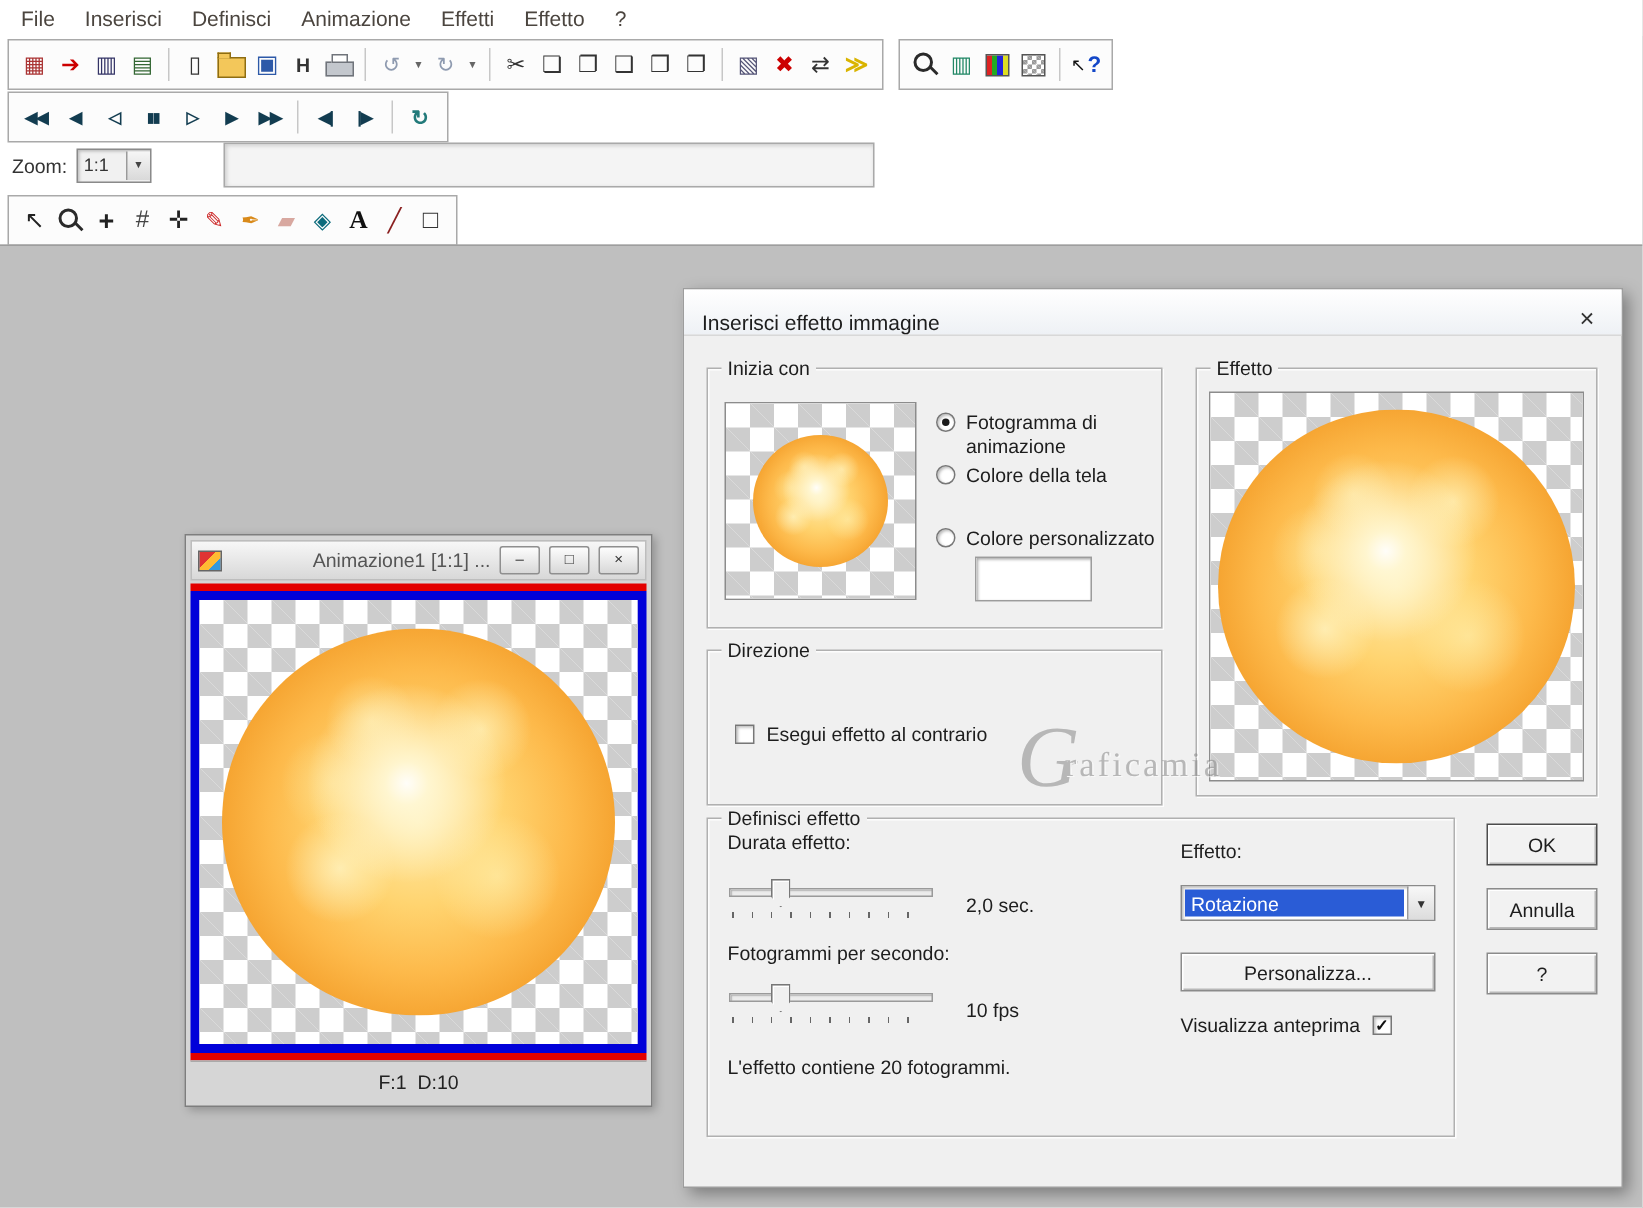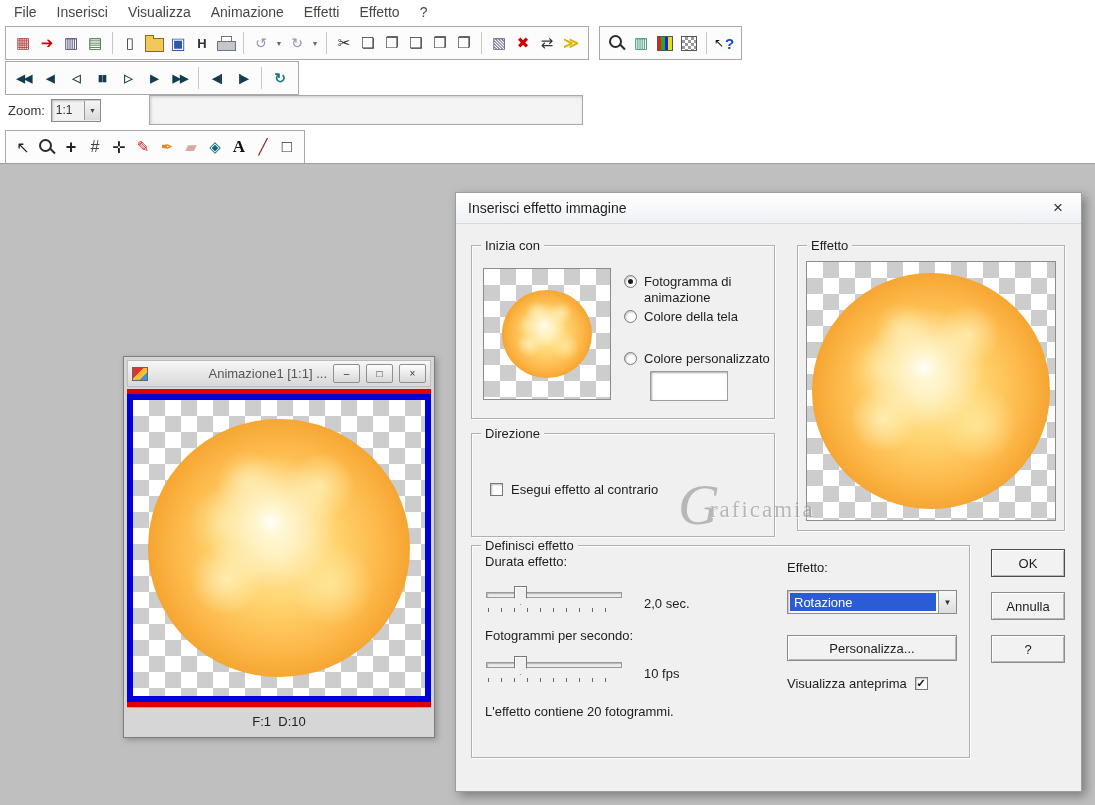--- a/index.html
+++ b/index.html
@@ -84,21 +84,21 @@
   .cw-redbar.top{margin-top:2px;}
   .cw-canvas{border:6px solid #0000d9;height:296px;}
   .cw-status{height:26px;display:flex;align-items:center;justify-content:center;font-size:13px;color:#222;
         background:#d6d6d6;border-top:1px solid #aaa;white-space:pre;}
   .fb-child{width:262px;height:258px;}
 
   
   .dialog{position:absolute;left:455px;top:192px;width:625px;height:598px;background:#f0f0f0;
         border:1px solid #9d9d9d;box-shadow:4px 4px 10px rgba(0,0,0,.35);font-size:13px;color:#1d1d1d;}
   .dlg-titlebar{height:31px;background:linear-gradient(#ffffff,#eef1f5);border-bottom:1px solid #d8d8d8;
-        display:flex;align-items:center;padding:0 12px;box-sizing:border-box;}
+        display:flex;align-items:flex-end;padding:0 12px;box-sizing:border-box;}
   .dlg-title{font-size:14px;flex:1;}
   .dlg-close{font-size:17px;color:#333;width:22px;text-align:center;cursor:default;}
 
   .group{position:absolute;border:1px solid #b0b0b0;box-shadow:inset 1px 1px 0 #fdfdfd,1px 1px 0 #fdfdfd;}
   .group-label{position:absolute;top:-8px;left:9px;background:#f0f0f0;padding:0 4px;font-size:13px;}
   .g-inizia{left:15px;top:52px;width:302px;height:172px;}
   .g-effetto{left:341px;top:52px;width:266px;height:284px;}
   .g-direzione{left:15px;top:240px;width:302px;height:102px;}
   .g-definisci{left:15px;top:352px;width:497px;height:211px;}
 
@@ -152,21 +152,21 @@
         color:#8a8a8a;font-family:"Liberation Serif",serif;pointer-events:none;}
   .wm-initial{font-size:58px;font-style:italic;line-height:1;}
   .wm-rest{font-size:23px;letter-spacing:2px;margin-left:-10px;margin-top:10px;text-shadow:1px 1px 0 #fff;}
 </style>
 </head>
 <body>
 
 <div class="menubar">
   <span class="menu-item">File</span>
   <span class="menu-item">Inserisci</span>
-  <span class="menu-item">Visualizza</span>
+  <span class="menu-item">Definisci</span>
   <span class="menu-item">Animazione</span>
   <span class="menu-item">Effetti</span>
   <span class="menu-item">Effetto</span>
   <span class="menu-item">?</span>
 </div>
 
 <div class="tb-row row1">
   <div class="tb-box">
     <span class="tbtn" style="color:#a33;">▦</span>
     <span class="tbtn" style="color:#c00;">➔</span>

